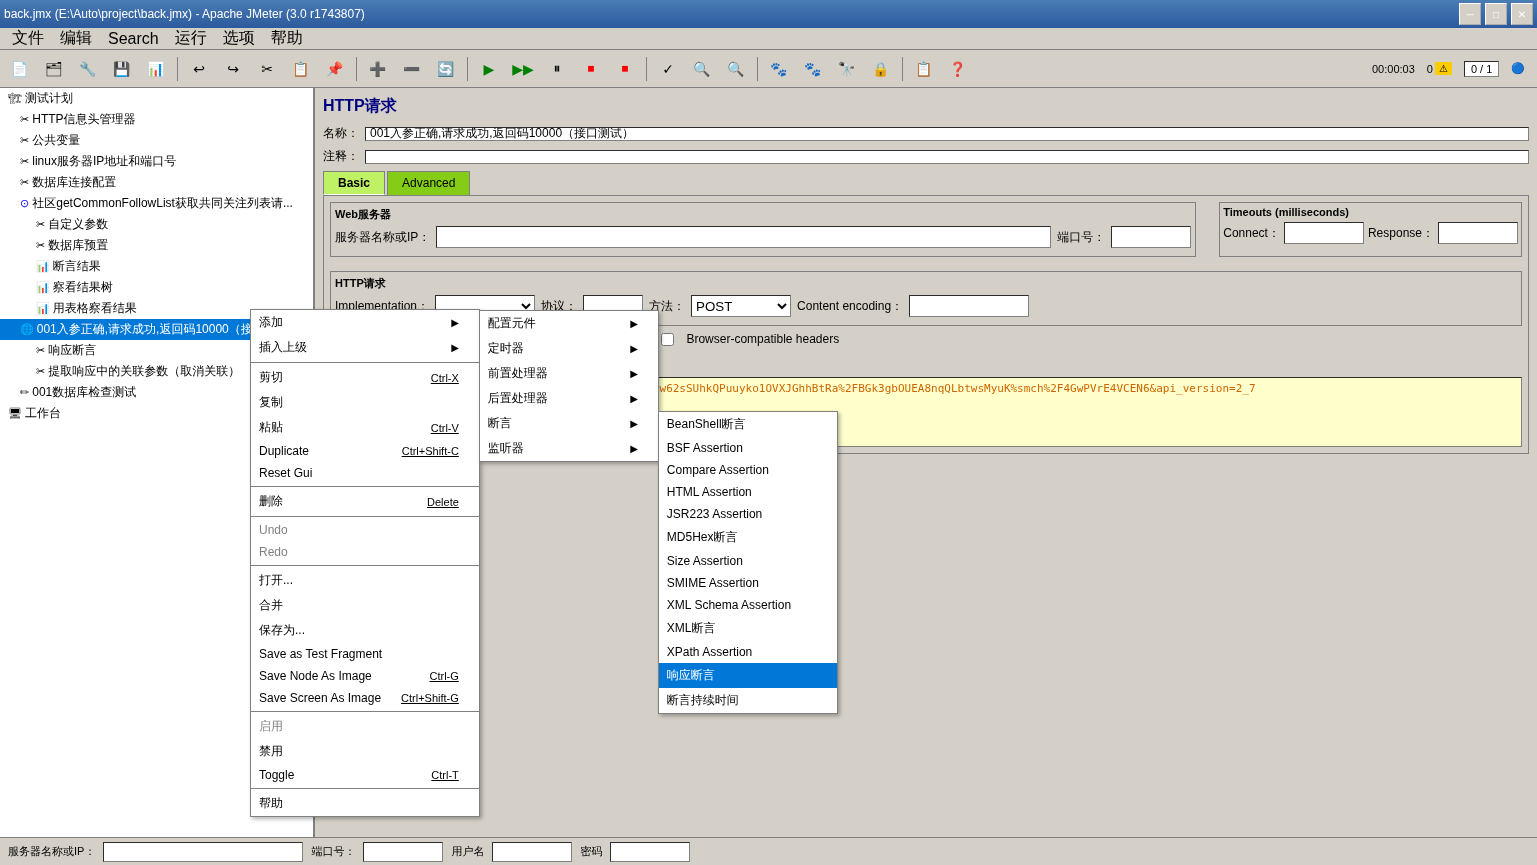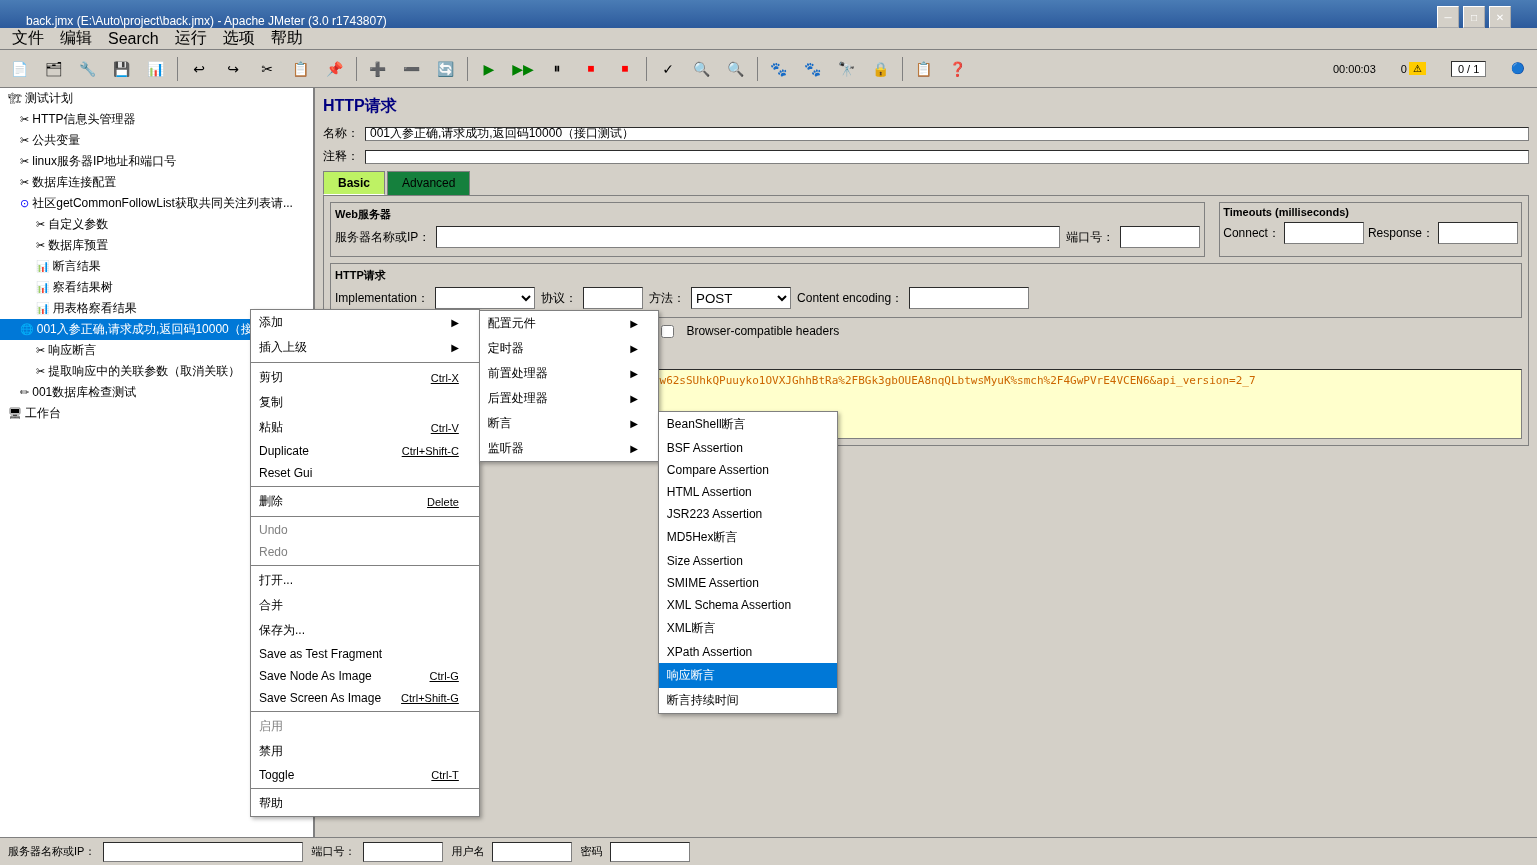--- a/index.html
+++ b/index.html
@@ -4,23 +4,23 @@
   <style>
     * { box-sizing: border-box; margin: 0; padding: 0; }
     body { font-family: 'Microsoft YaHei', Arial, sans-serif; font-size: 12px; background: #d4d0c8; overflow: hidden; width: 1537px; height: 865px; }
 
     
     #title-bar {
       background: linear-gradient(to bottom, #4a7cb5, #2c5a9c);
       color: white;
       height: 28px;
       display: flex;
-      align-items: flex-end;
+      align-items: center;
       justify-content: space-between;
-      padding: 0 26px;
+      padding: 0 4px;
       font-size: 12px;
     }
     #title-bar-controls { display: flex; gap: 4px; }
     .title-btn {
       width: 22px; height: 22px;
       background: #d4d0c8;
       border: 1px outset #fff;
       display: flex; align-items: center; justify-content: center;
       cursor: pointer; font-size: 10px;
     }
@@ -55,21 +55,21 @@
       background: #d4d0c8;
       border: 1px solid transparent;
       display: flex; align-items: center; justify-content: center;
       cursor: pointer; font-size: 14px;
     }
     .toolbar-sep { width: 1px; height: 24px; background: #808080; margin: 0 3px; }
     #timer-display {
       margin-left: auto;
       display: flex;
       align-items: center;
-      gap: 25px;
+      gap: 12px;
       font-size: 11px;
       padding-right: 8px;
     }
     .warning-badge {
       background: #ffcc00;
       color: #000;
       padding: 1px 4px;
       font-size: 10px;
     }
     .progress-indicator {
@@ -143,21 +143,21 @@
     }
 
     
     .tab-bar {
       display: flex;
       margin-bottom: 0;
       gap: 0;
     }
     .tab {
       padding: 4px 14px;
-      background: #15803d;
+      background: #84cc16;
       border: 1px solid #808080;
       border-bottom: none;
       cursor: pointer;
       font-size: 12px;
       margin-right: 2px;
     }
     .tab.active {
       background: #bef264;
       border-bottom: 1px solid #fff;
       font-weight: bold;
@@ -390,21 +390,21 @@
         <input class="form-input" type="text" style="">
       </div>
 
       <div class="tab-bar">
         <div class="tab active">Basic</div>
         <div class="tab">Advanced</div>
       </div>
 
       <div style="border: 1px solid #808080; padding: 6px; background: #d4d0c8;">
 
-        <div style="display:flex; gap: 14px; margin-bottom: 6px;">
+        <div style="display:flex; gap: 23px; margin-bottom: 14px;">
           <div style="flex:1; border: 1px solid #808080; padding: 4px;">
             <div style="font-size:11px; font-weight:bold; margin-bottom:4px;">Web服务器</div>
             <div class="web-server-row">
               <span>服务器名称或IP：</span>
               <input type="text" style="flex: 1 1 0%; height: 22px; border: 1px inset rgb(128, 128, 128); background: rgb(255, 255, 255);">
               <span>端口号：</span>
               <input type="text" style="width: 80px; height: 22px; border: 1px inset rgb(128, 128, 128); background: rgb(255, 255, 255);">
             </div>
           </div>
           <div style="border: 1px solid #808080; padding: 3px; min-width: 280px;">

